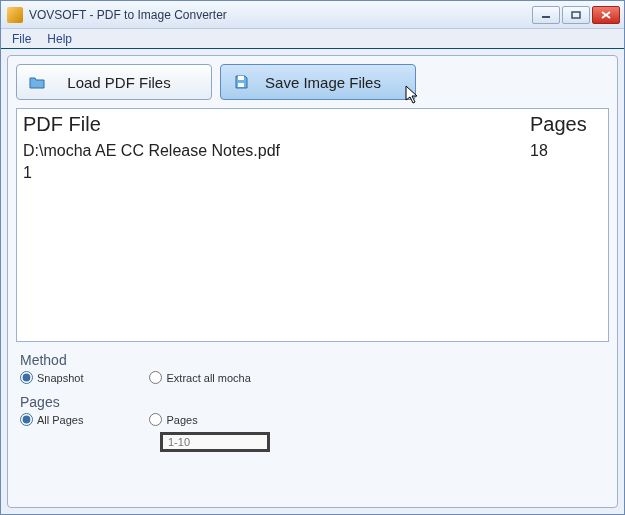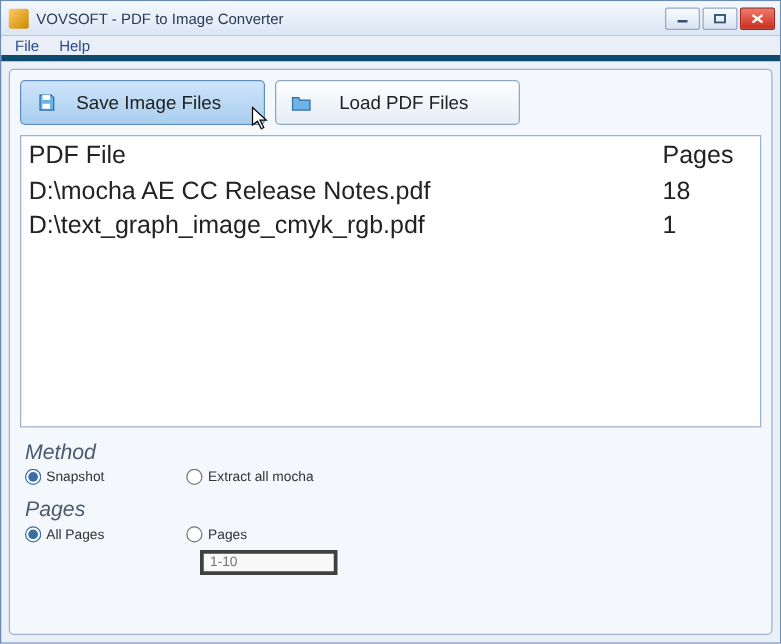--- a/index.html
+++ b/index.html
@@ -15,21 +15,21 @@
   .titlebar .app-ico { width: 16px; height: 16px; background: linear-gradient(135deg,#ffcc66,#cc8800); border-radius: 2px; margin-right: 6px; }
   .titlebar .title { flex: 1; color: #2a3a55; font-size: 12px; }
   .win-btns { display: flex; gap: 2px; }
   .win-btn { width: 28px; height: 18px; border: 1px solid #96a9c4; border-radius: 2px; background: linear-gradient(#f8fbff,#d9e4f2); display: flex; align-items: center; justify-content: center; cursor: pointer; }
   .win-btn.close { background: linear-gradient(#f07a6a,#c92d1f); border-color: #a02518; }
   .win-btn svg { display: block; }
   .menubar {
     height: 20px; display: flex; align-items: center;
     padding: 0 4px; gap: 2px;
     background: #e9eef7;
-    border-bottom: 5px solid #0c4a6e;
+    border-bottom: 1px solid #0c4a6e;
   }
   .menu-item { padding: 1px 7px; color: #284a8a; cursor: pointer; }
   .content {
     flex: 1; margin: 6px; border: 1px solid #9cb2d1; border-radius: 4px;
     background: #f4f7fb; padding: 8px 8px 10px 8px;
     display: flex; flex-direction: column;
   }
   .toolbar { display: flex; gap: 8px; margin-bottom: 8px; }
   .big-btn {
     flex: 0 0 auto;
@@ -46,23 +46,23 @@
   .cursor-img { position: absolute; right: -6px; bottom: -6px; pointer-events: none; }
   .list {
     flex: 0 0 234px;
     background: #fff; border: 1px solid #9cb2d1;
     overflow: hidden;
   }
   .list-header { display: flex; font-size: 20px; color: #222; padding: 4px 6px 4px 6px; }
   .col-file { flex: 1; }
   .col-pages { width: 72px; }
   .list-body { }
-  .row { display: flex; font-size: 20px; padding: 2px 6px; color: #222; }
+  .row { display: flex; font-size: 16px; padding: 2px 6px; color: #222; }
   .section { margin-top: 10px; }
-  .sect-label { font-size: 17px; color: #4a5a70; margin: 0 0 3px 4px; font-style: italic; }
+  .sect-label { font-size: 14px; color: #4a5a70; margin: 0 0 3px 4px; }
   .radio-row { display: flex; align-items: flex-end; gap: 6px; padding-left: 4px; }
   .radio-row .opt { display: flex; align-items: center; gap: 4px; font-size: 11px; color: #333; cursor: pointer; }
   .radio-row .opt input { margin: 0; accent-color: #3a6ea5; }
   .opt.second { margin-left: 60px; }
   .range-input {
     margin: 6px 0 0 144px; width: 110px; height: 20px;
     border: 3px solid #404040; background: #f9f9f9; color: #9aa3af;
     padding: 2px 5px; font-size: 11px;
   }
 </style>
@@ -93,55 +93,54 @@
     </div>
   </div>
 
   <div class="menubar">
     <div class="menu-item">File</div>
     <div class="menu-item">Help</div>
   </div>
 
   <div class="content">
     <div class="toolbar">
+      <div class="big-btn">
+        <span class="ico">
+          <svg width="16" height="14" viewBox="0 0 16 14">
+              <path d="M1 3h5l1 2h8v8H1z" fill="#6fb2e8" stroke="#2f6ea8"></path>
+            </svg>
+        </span>
+        <span class="lbl">Load PDF Files</span>
+      </div>
       <div class="big-btn pressed">
         <span class="ico">
           <svg width="14" height="14" viewBox="0 0 14 14">
               <path d="M2 1h9l2 2v10H2z" fill="#6fb2e8" stroke="#2f6ea8"></path>
               <rect x="4" y="1" width="6" height="4" fill="#fff"></rect>
               <rect x="4" y="8" width="6" height="4" fill="#fff"></rect>
             </svg>
         </span>
         <span class="lbl">Save Image Files</span>
         <svg class="cursor-img" width="16" height="20" viewBox="0 0 16 20">
           <path d="M1 1 L1 15 L5 12 L8 18 L10 17 L7 11 L12 11 Z" fill="#fff" stroke="#000" stroke-width="1"></path>
         </svg>
-      </div>
-      <div class="big-btn">
-        <span class="ico">
-          <svg width="16" height="14" viewBox="0 0 16 14">
-              <path d="M1 3h5l1 2h8v8H1z" fill="#6fb2e8" stroke="#2f6ea8"></path>
-            </svg>
-        </span>
-        <span class="lbl">Load PDF Files</span>
       </div>
     </div>
 
     <div class="list">
       <div class="list-header">
         <div class="col-file">PDF File</div>
         <div class="col-pages">Pages</div>
       </div>
       <div class="list-body">
         <div class="row">
           <div class="col-file">D:\mocha AE CC Release Notes.pdf</div>
           <div class="col-pages">18</div>
         </div>
         <div class="row">
-          <div class="col-file">D:\text_graph_image_cmyk_rgb.pdf</div>
           <div class="col-pages">1</div>
         </div>
       </div>
     </div>
 
     <div class="section">
       <div class="sect-label">Method</div>
       <div class="radio-row">
         <label class="opt">
           <input type="radio" name="method" checked="" style="">

